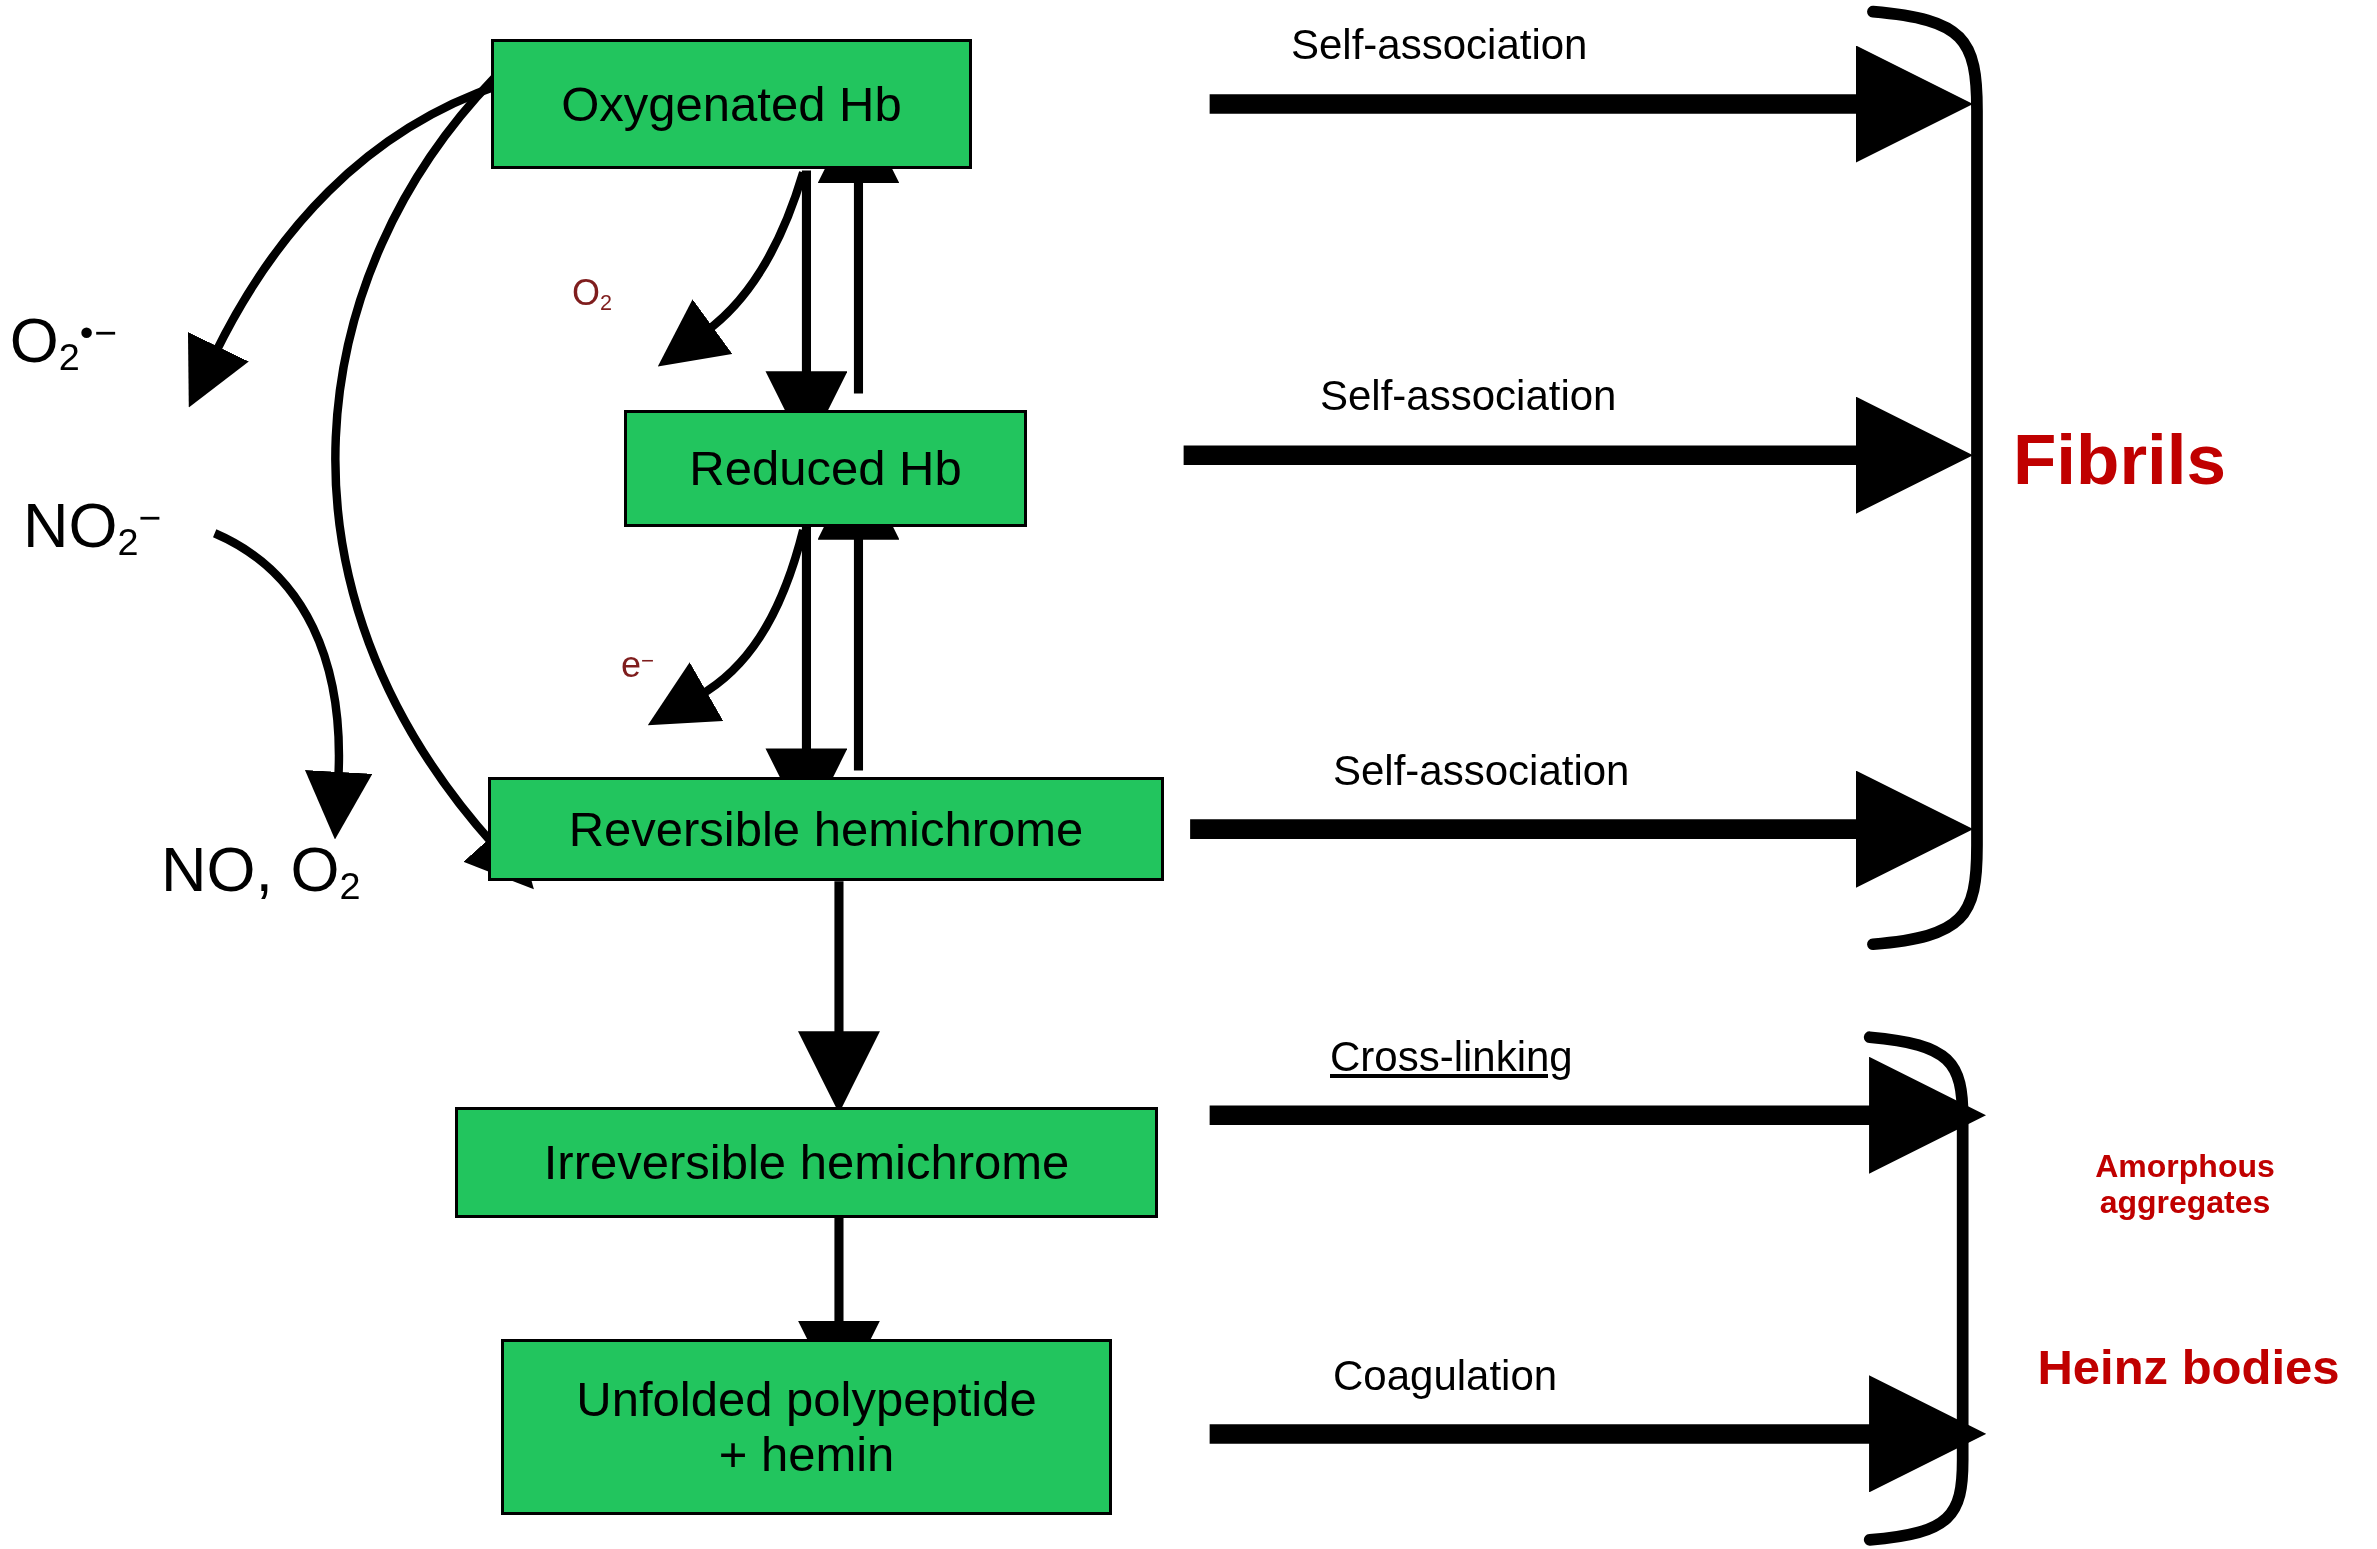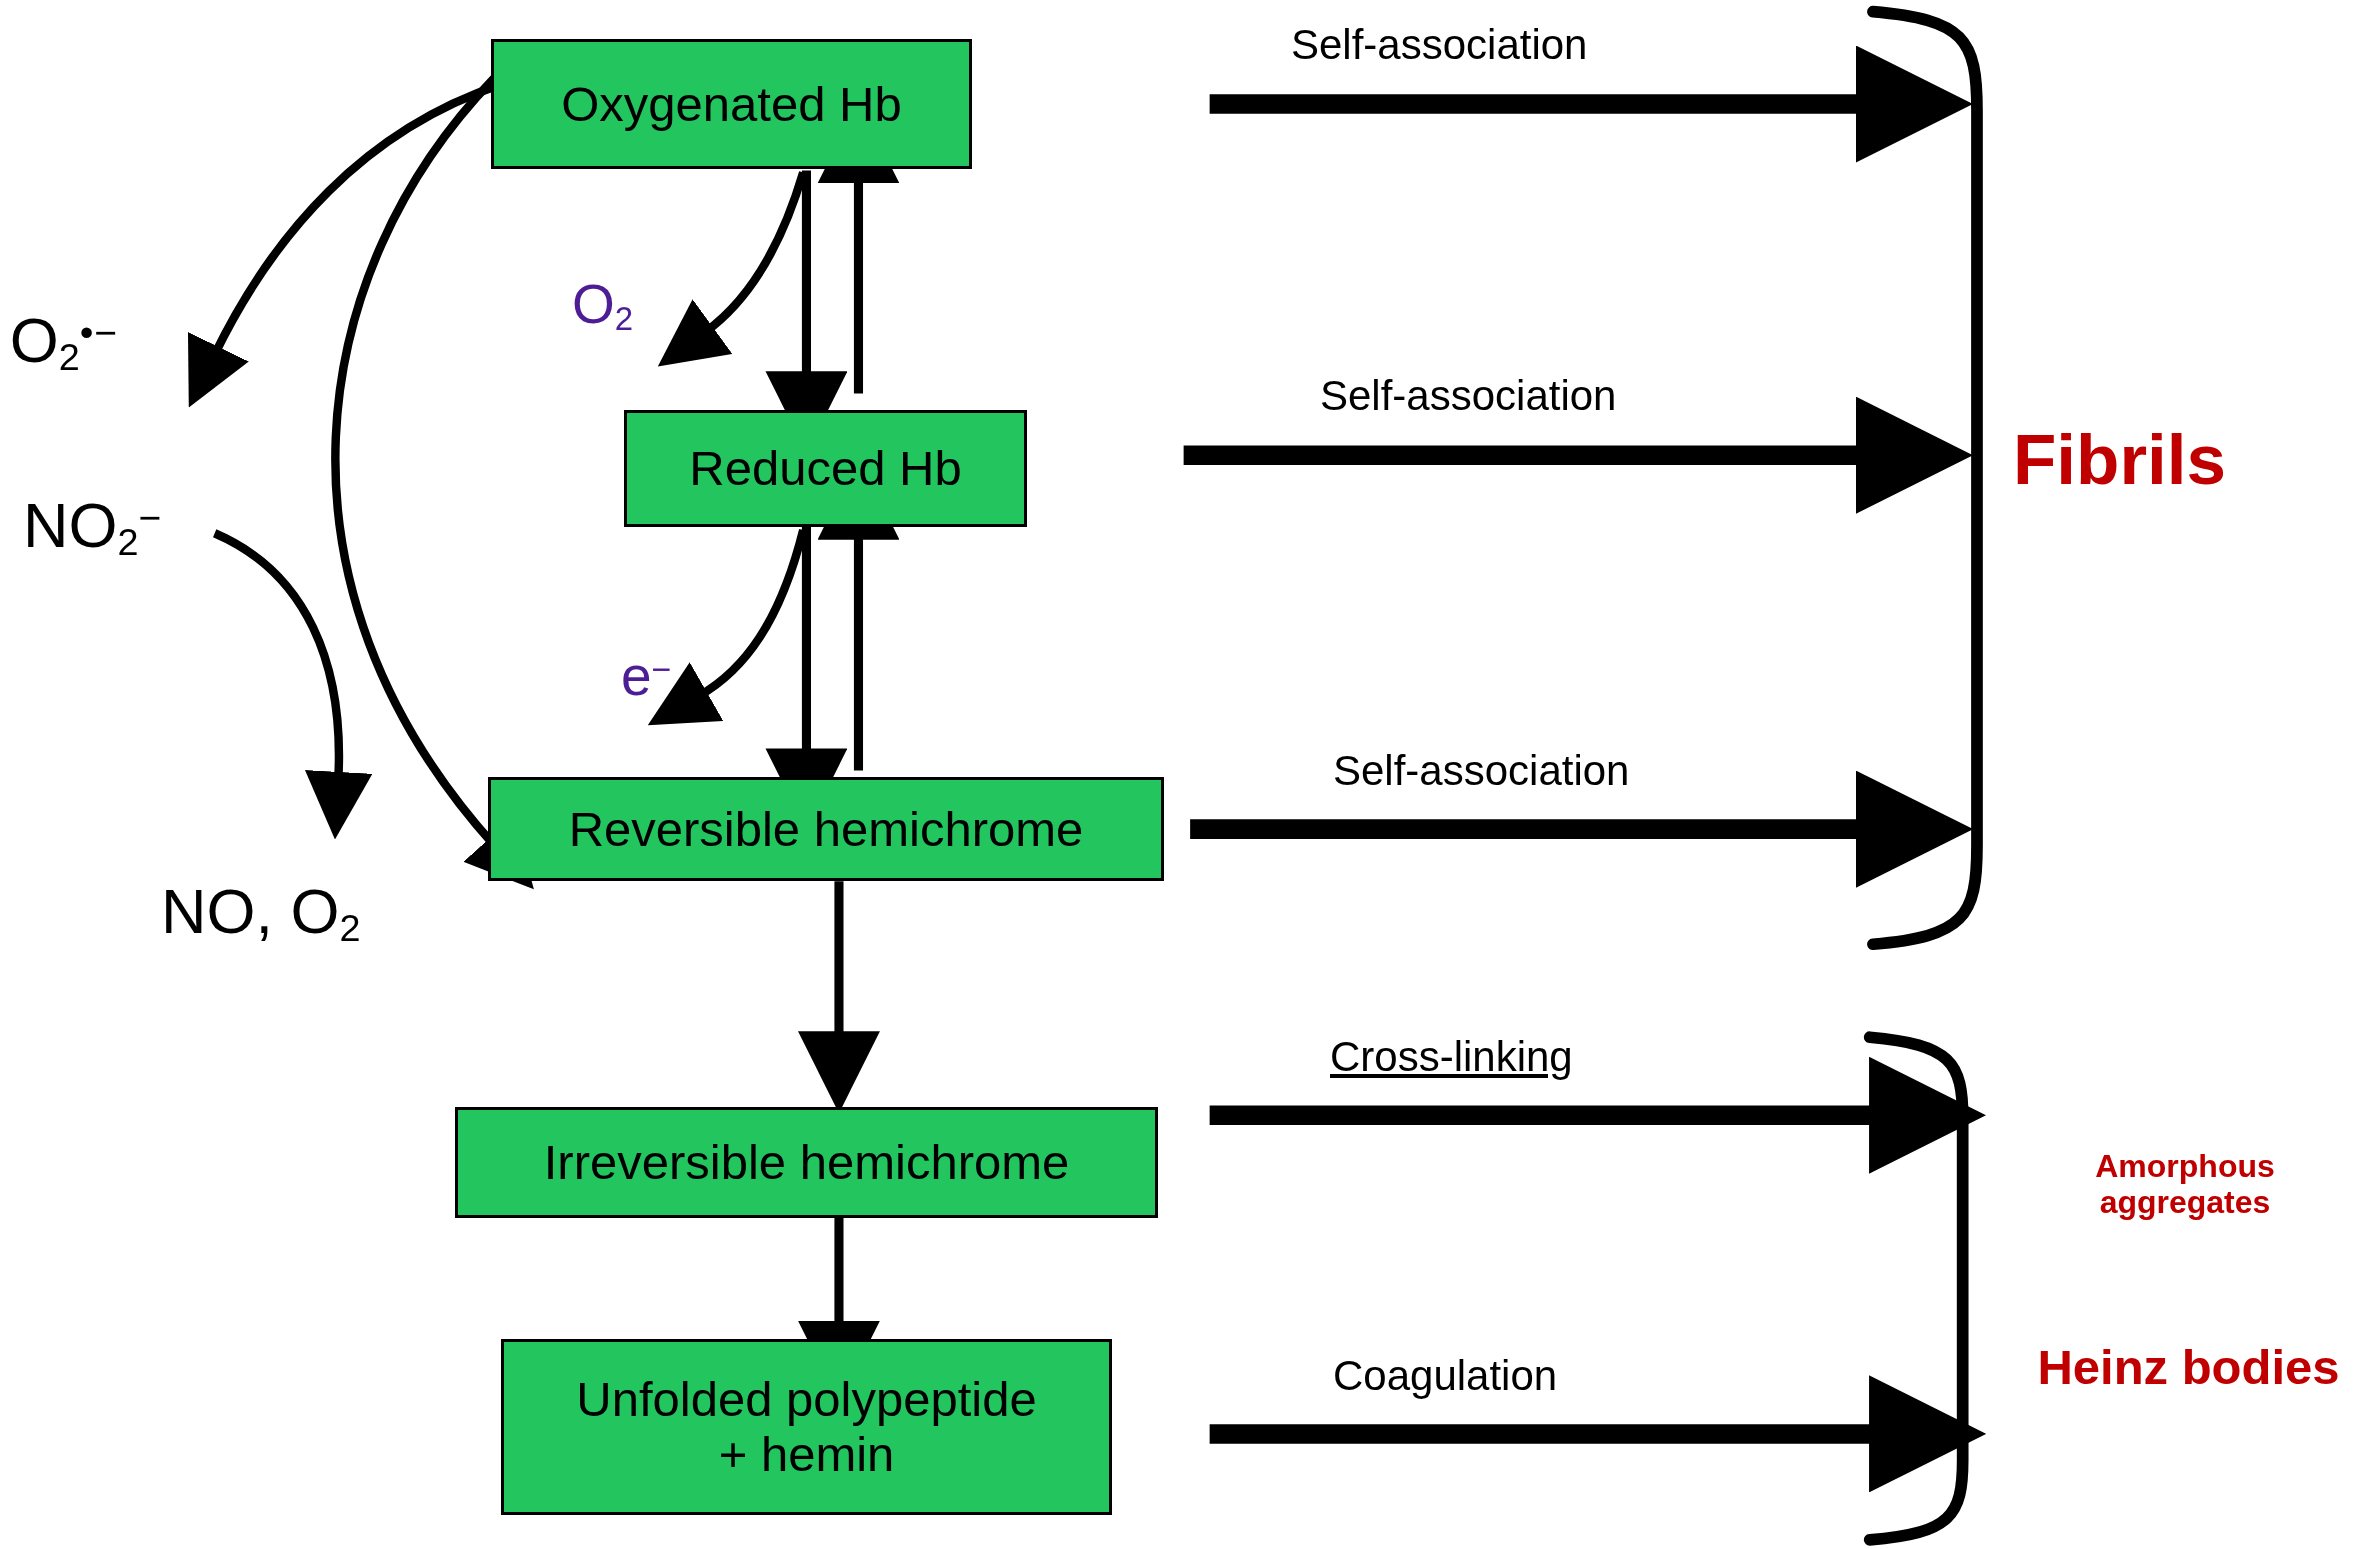--- a/index.html
+++ b/index.html
@@ -54,22 +54,22 @@
     font-size: 0.60em;
     vertical-align: -0.22em;
   }
   .specieslabel sup {
     font-size: 0.62em;
     vertical-align: 0.42em;
     letter-spacing: 0.02em;
   }
   .smalllabel {
     position: absolute;
-    color: #4c1d95;
-    font-size: 55px;
+    color: #7f1d1d;
+    font-size: 36px;
     font-family: "Liberation Sans", sans-serif;
     white-space: nowrap;
   }
   .smalllabel sub {
     font-size: 0.60em;
     vertical-align: -0.22em;
   }
   .smalllabel sup {
     font-size: 0.62em;
     vertical-align: 0.42em;
@@ -193,21 +193,21 @@
   <div class="edgelabel" style="left:1333px; top:747px;">Self-association</div>
 
   <div class="edgelabel" style="left:1330px; top:1033px;text-decoration:underline;">Cross-linking</div>
 
   <div class="edgelabel" style="left:1333px; top:1352px;">Coagulation</div>
 
   <div class="specieslabel" style="left:9.8px; top:304px;"><span>O</span><sub>2</sub><sup>•−</sup></div>
 
   <div class="specieslabel" style="left:23px; top:489px;"><span>NO</span><sub>2</sub><sup>−</sup></div>
 
-  <div class="specieslabel" style="left:161px; top:833px;margin-top:42px;"><span>NO, O</span><sub>2</sub></div>
+  <div class="specieslabel" style="left:161px; top:833px;"><span>NO, O</span><sub>2</sub></div>
 
   <div class="smalllabel" style="left:572px; top:272px;"><span>O</span><sub>2</sub></div>
 
   <div class="smalllabel" style="left:621px; top:644px;"><span>e</span><sup>−</sup></div>
 
   <div class="outcome" id="outcome-fibrils" style="left:2013px; top:420px; color:#C00000;">Fibrils</div>
 
   <div class="outcome" id="outcome-amorphous" style="left:2003px; top:1148px; width:364px; color:#C00000;">Amorphous
 aggregates</div>
 

